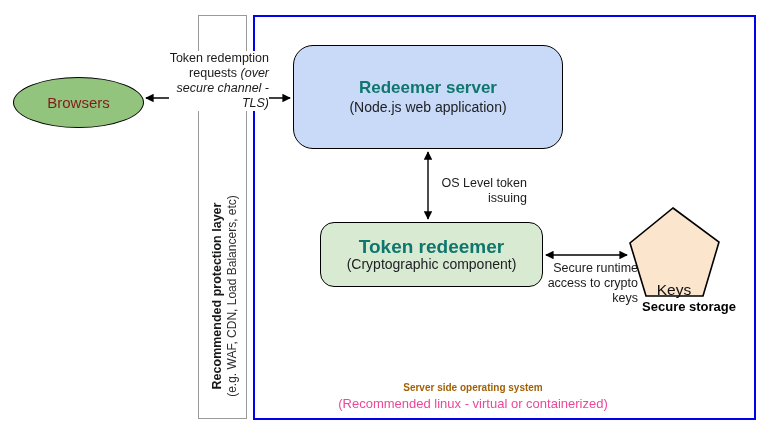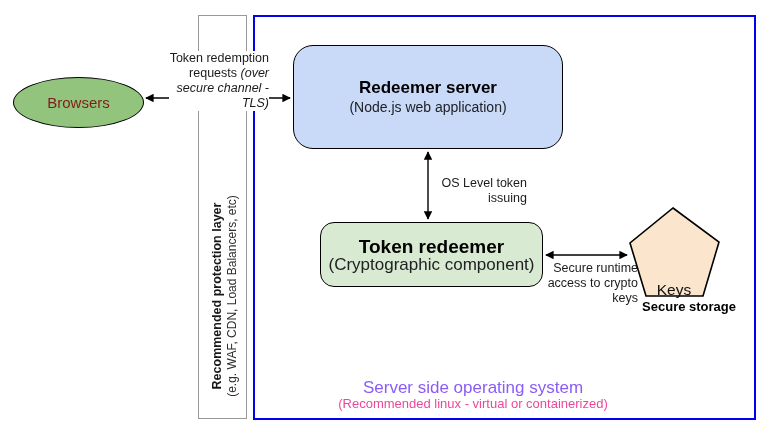--- a/index.html
+++ b/index.html
@@ -36,25 +36,25 @@
     text-align:center;
   }
   .redeemer-server{
     left:293px;top:45px;width:270px;height:104px;
     background:#c9daf8;border-radius:20px;
   }
   .token-redeemer{
     left:320px;top:222px;width:223px;height:65px;
     background:#d9ead3;border-radius:14px;
   }
-  .node .title{font-weight:bold;color:#000000;}
+  .node .title{font-weight:bold;color:#0f766e;}
   .redeemer-server .title{font-size:17px;line-height:20px;}
   .redeemer-server .subtitle{font-size:14px;line-height:18px;}
   .token-redeemer .title{font-size:19px;line-height:19px;}
-  .token-redeemer .subtitle{font-size:17px;line-height:17px;}
+  .token-redeemer .subtitle{font-size:14px;line-height:17px;}
 
   
   #shapes{left:0;top:0;width:772px;height:435px;pointer-events:none;}
 
   
   .lbl{font-size:12.5px;line-height:15px;text-align:right;color:#1b1b1b;}
   .token-req-label{
     left:169px;top:51px;width:100px;background:#ffffff;
   }
   .token-req-label .it{font-style:italic;}
@@ -62,21 +62,21 @@
   .runtime-label{left:546px;top:261px;width:92px;}
   .keys-label{
     left:640px;top:246px;width:68px;text-align:center;
     font-size:15.5px;color:#111;margin-top:35px;
   }
   .secure-storage-label{
     left:618px;top:299px;width:118px;text-align:right;
     font-size:13px;font-weight:bold;color:#000;
   }
   .bottom-label{left:300px;top:380px;width:346px;text-align:center;}
-  .bottom-label .b1{font-size:17px;font-weight:normal;line-height:15.5px;color:#8b5cf6;}
+  .bottom-label .b1{font-size:10px;font-weight:bold;line-height:15.5px;color:#a16207;}
   .bottom-label .b2{font-size:13px;line-height:15.5px;color:#ec4899;}
 
   
   .rot-wrap{
     left:224px;top:296px;width:0;height:0;
   }
   .rot-inner{
     position:absolute;left:0;top:0;width:220px;
     transform:translate(-50%,-50%) rotate(-90deg);
     text-align:center;white-space:nowrap;

